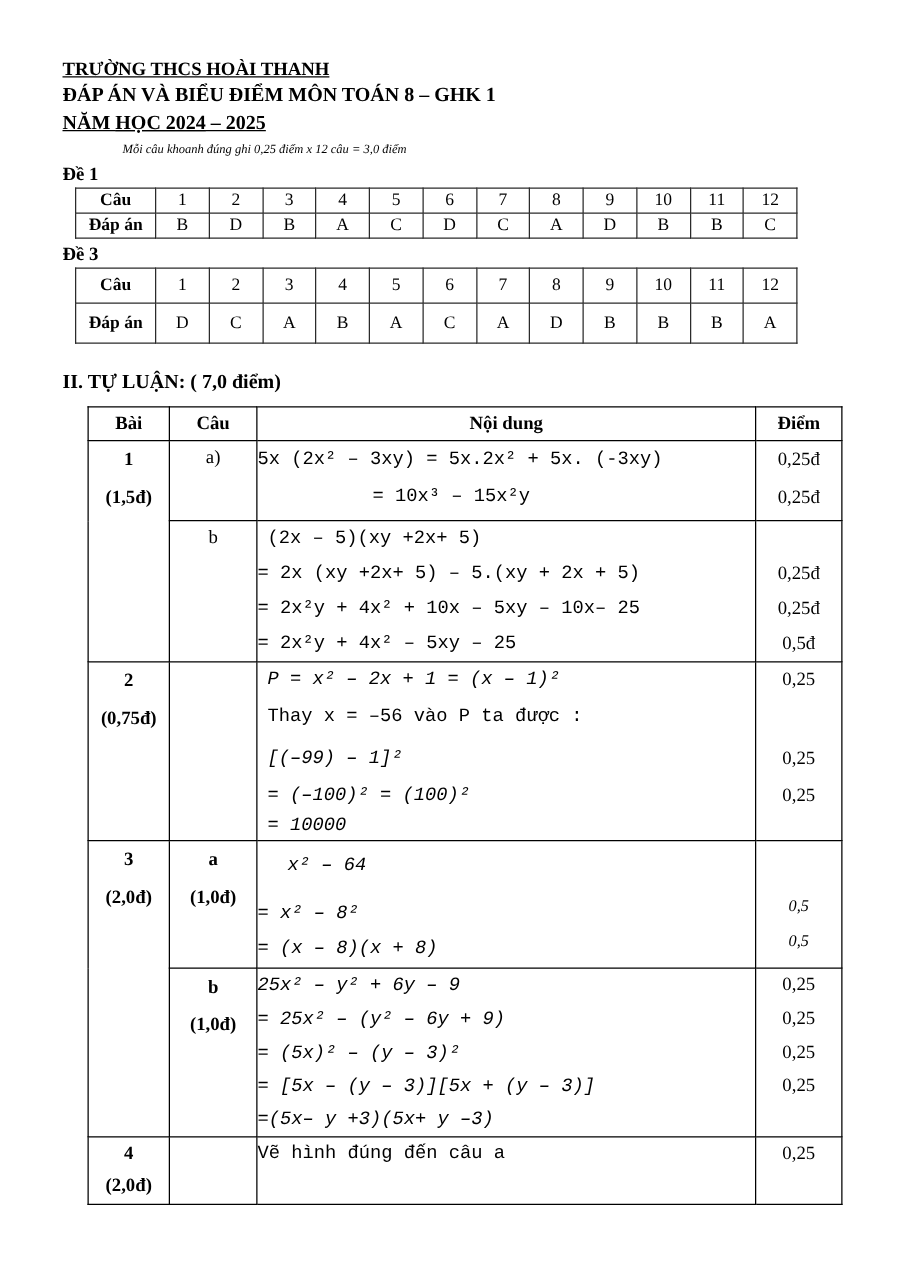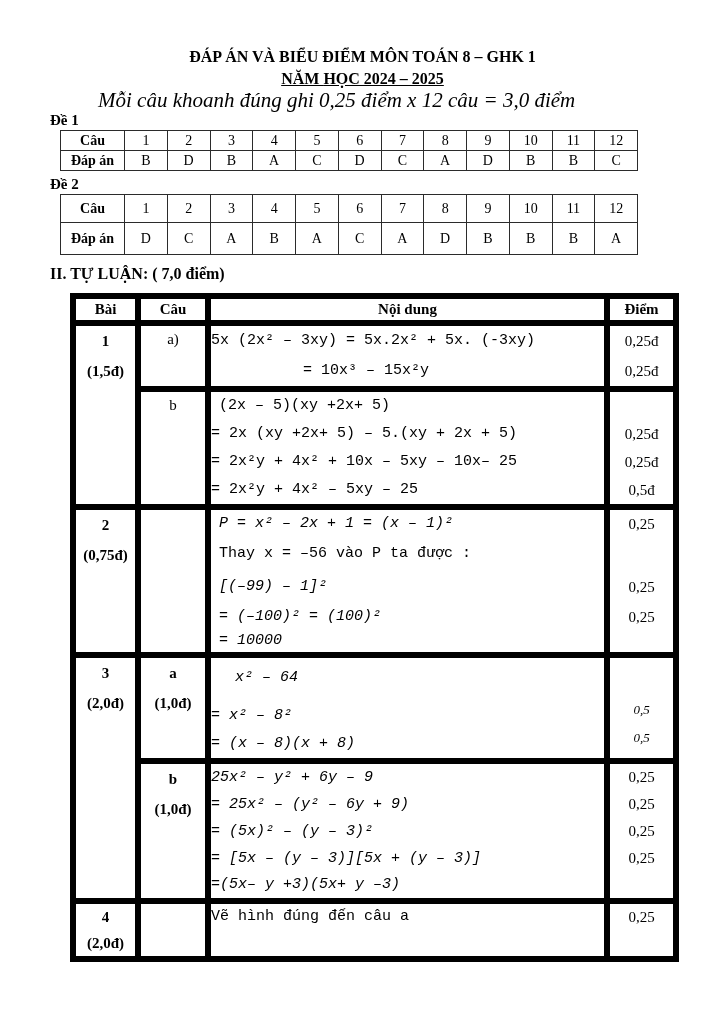--- a/index.html
+++ b/index.html
@@ -5,46 +5,46 @@
   * { margin:0; padding:0; box-sizing:border-box; }
   body { background:#e8e8e8; }
   .page {
     width:725px; height:1024px; margin:0 auto; background:#ffffff;
     font-family:"Liberation Serif", serif; color:#000;
     padding:46px 50px 0 50px; overflow:hidden;
   }
   .b { font-weight:bold; }
   .u { text-decoration:underline; }
   .it { font-style:italic; }
-  .center { text-align:center; }
+  .center { text-align:left; }
   .pre { white-space:pre; }
 
   .school { font-size:15px; line-height:20px; }
   .title  { font-size:16px; line-height:22px; }
   .yearln { font-size:16px; line-height:22px;text-decoration:underline; }
   .sec    { font-size:16px; line-height:22px; }
-  .note   { font-size:21px; line-height:20px; margin-left:48px; }
+  .note   { font-size:10px; line-height:20px; margin-left:48px; }
   .delabel{ font-size:15px; line-height:20px; }
 
   
   table.anstab { border-collapse:collapse; table-layout:fixed; width:578px; margin-left:10px; }
   table.anstab td {
     border:1px solid #2b2b2b; text-align:center; font-size:14px;
     overflow:hidden; padding:0 1px;
   }
   table.anstab col.hdcol { width:64px; }
   table.anstab.de1 td { height:20px; }
   table.anstab.de2 tr.r-cau td { height:28px; }
   table.anstab.de2 tr.r-dap td { height:32px; }
   td.hd { font-weight:bold; }
 
   
   table.main { border-collapse:collapse; table-layout:fixed; width:603px; margin-left:20px; margin-top:8px; }
   table.main th, table.main td {
-    border:6px solid #000000; font-size:15px; vertical-align:top; padding:0;
+    border:1px solid #000000; font-size:15px; vertical-align:top; padding:0;
   }
   table.main th { height:27px; text-align:center; font-weight:bold; vertical-align:middle; }
   td.bai, td.cau { text-align:center; }
   td.bai .ln, td.cau .ln { font-weight:bold; }
   td.cau.plain .ln { font-weight:normal; }
   td.vmid { vertical-align:middle; }
   td.nd { padding-left:6px;font-family:Liberation Mono, monospace; }
   td.pt { text-align:center; }
 
   .ln { height:30px; line-height:30px; white-space:pre; overflow:visible; }
@@ -55,20 +55,21 @@
   .pt4{padding-top:4px}
   .ind92{padding-left:92px} .ind24{padding-left:24px} .ind8{padding-left:8px}
   .math{ font-style:italic; }
   .sm{ font-size:13px; }
 </style>
 </head>
 <body>
 
 <div class="page">
 
+  <div class="school b u">TRƯỜNG THCS HOÀI THANH</div>
   <div class="title b center">ĐÁP ÁN VÀ BIỂU ĐIỂM MÔN TOÁN 8 – GHK 1</div>
   <div class="yearln b center"><span class="pre">NĂM </span><span class="u pre">HỌC 2024</span><span class="pre"> – 2025</span></div>
 
   <div class="note it">Mỗi câu khoanh đúng ghi 0,25 điểm x 12 câu = 3,0 điểm</div>
 
   <div class="delabel b">Đề 1</div>
   <table class="anstab de1">
     <colgroup>
         <col class="hdcol">
         <col>
@@ -111,21 +112,21 @@
       <td>C</td>
       <td>A</td>
       <td>D</td>
       <td>B</td>
       <td>B</td>
       <td>C</td>
     </tr>
   </tbody>
     </table>
 
-  <div class="delabel b" style="margin-top:3px">Đề 2</div>
+  <div class="delabel b" style="margin-top:3px">Đề 3</div>
   <table class="anstab de2">
     <colgroup>
         <col class="hdcol">
         <col>
         <col>
         <col>
         <col>
         <col>
         <col>
         <col>
@@ -162,21 +163,21 @@
       <td>A</td>
       <td>D</td>
       <td>B</td>
       <td>B</td>
       <td>B</td>
       <td>A</td>
     </tr>
   </tbody>
     </table>
 
-  <div class="sec b" style="margin-top:8px">II. TỰ LUẬN: ( 7,0 điểm)</div>
+  <div class="sec b" style="margin-top:20px">II. TỰ LUẬN: ( 7,0 điểm)</div>
 
   <table class="main">
     <colgroup>
         <col style="width:65px">
         <col style="width:70px">
         <col style="width:399px">
         <col style="width:69px">
       </colgroup>
     <tbody>
         <tr>

